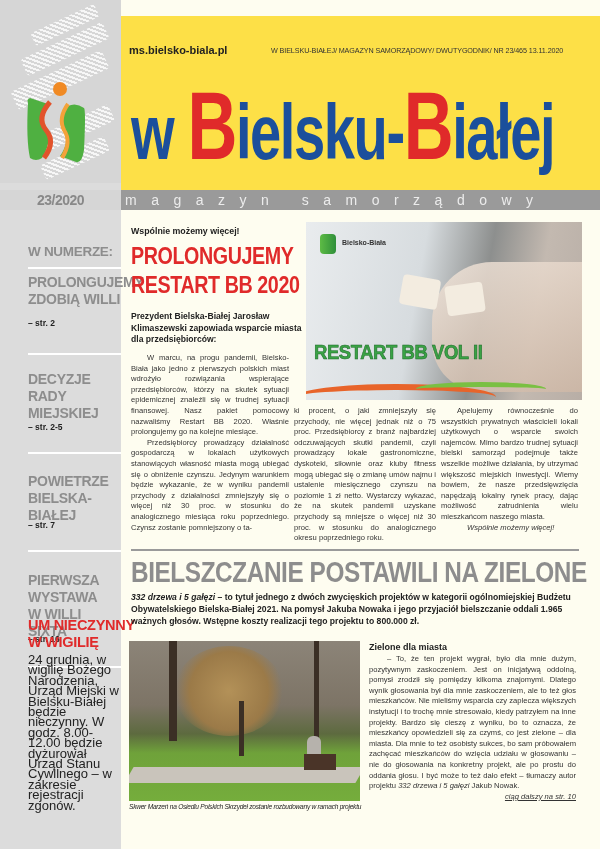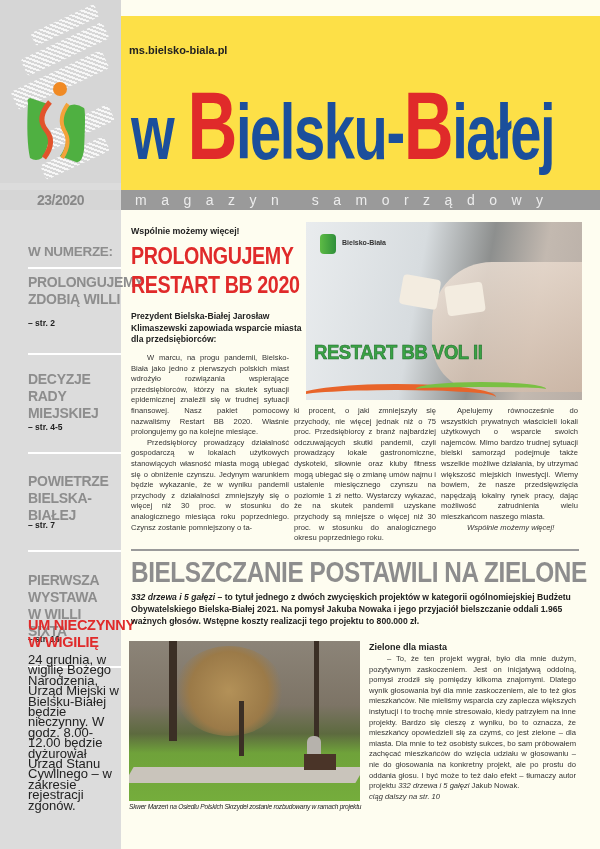--- a/index.html
+++ b/index.html
@@ -11,21 +11,21 @@
   .scribble { position: absolute; border-radius: 3px; background: repeating-linear-gradient(45deg, rgba(255,255,255,0.8) 0 2px, rgba(255,255,255,0) 2px 4px); transform: rotate(-25deg); }
 
   .masthead { position: absolute; left: 121px; top: 16px; width: 562px; height: 183px; background: #fde047; }
   .site-url { position: absolute; left: 8px; top: 28px; font-size: 11px; font-weight: bold; color: #222; }
   .issue-info { position: absolute; left: 150px; top: 30px; font-size: 7.2px; color: #333; white-space: nowrap; letter-spacing: -0.1px; }
   .title { position: absolute; left: 10px; top: 62px; font-family: "Liberation Sans", sans-serif; font-weight: bold; font-size: 78px; letter-spacing: -2px; color: #1b4f9c; line-height: 1; transform: scaleX(0.72); transform-origin: left top; white-space: nowrap; }
   .title .red { color: #e02a2a; font-size: 96px; }
 
   .bar-row { position: absolute; left: 0; top: 190px; width: 600px; height: 20px; }
   .issue-no { position: absolute; left: 0; top: 0; width: 121px; height: 20px; background: #d6d6d6; color: #888; font-weight: bold; font-size: 14px; text-align: center; line-height: 20px; letter-spacing: -0.5px; }
-  .mag-bar { position: absolute; left: 121px; top: 0; width: 479px; height: 20px; background: #9a9a9a; color: #ececec; font-size: 14px; line-height: 20px; letter-spacing: 14.5px; padding-left: 14px; white-space: nowrap; }
+  .mag-bar { position: absolute; left: 121px; top: 0; width: 479px; height: 20px; background: #9a9a9a; color: #ececec; font-size: 14px; line-height: 20px; letter-spacing: 14.5px; padding-left: 4px; white-space: nowrap; }
 
   .toc { position: absolute; left: 0; top: 230px; width: 121px; }
   .toc-heading { position: absolute; left: 28px; top: 14px; font-weight: bold; font-size: 13.5px; color: #8d8d8d; letter-spacing: -0.3px; }
   .toc-rule { position: absolute; height: 2px; background: #fff; }
   .toc-item-title { position: absolute; left: 28px; font-weight: bold; font-size: 14px; color: #8d8d8d; line-height: 17px; letter-spacing: -0.3px; }
   .toc-page { position: absolute; left: 28px; font-weight: bold; font-size: 8.5px; color: #222; }
   .notice-title { position: absolute; left: 28px; top: 617px; font-weight: bold; font-size: 14.5px; color: #e02a2a; line-height: 17px; letter-spacing: -0.3px; }
   .notice-text { position: absolute; left: 28px; top: 655px; width: 92px; font-size: 13px; line-height: 10.4px; color: #222; }
 
   .lead-kicker { position: absolute; left: 131px; top: 226px; font-size: 8.8px; font-weight: bold; color: #222; }
@@ -53,21 +53,21 @@
   .tree-trunk { position: absolute; width: 5px; background: #3b2f25; }
   .tree-crown { position: absolute; border-radius: 50%; background: radial-gradient(circle, #b39158 0%, #9b7a48 55%, rgba(155,122,72,0) 75%); }
   .path { position: absolute; left: 0; top: 126px; width: 231px; height: 16px; background: #c9c4bb; transform: skewX(-30deg); }
   .bench { position: absolute; left: 175px; top: 113px; width: 32px; height: 16px; background: #4a3428; }
   .person { position: absolute; left: 178px; top: 95px; width: 14px; height: 28px; background: #b6b2ac; border-radius: 6px 6px 2px 2px; }
   .caption { position: absolute; left: 129px; top: 803px; width: 240px; font-size: 6.6px; font-style: italic; color: #222; white-space: nowrap; letter-spacing: -0.25px; }
 
   .right-sub { position: absolute; left: 369px; top: 642px; font-size: 9px; font-weight: bold; color: #222; }
   .right-col { position: absolute; left: 369px; top: 654px; width: 207px; font-size: 7.6px; line-height: 10.6px; color: #333; text-align: justify; }
   .right-col p { text-indent: 18px; }
-  .right-col .cont { text-align: left; font-style: italic; }
+  .right-col .cont { text-align: right; font-style: italic; text-decoration: underline; }
 </style>
 </head>
 <body>
 
 <div class="left-col"></div>
 
 <div class="left-top">
   <div class="scribble" style="left:30px;top:18px;width:70px;height:14px;"></div>
   <div class="scribble" style="left:20px;top:40px;width:90px;height:18px;"></div>
   <div class="scribble" style="left:10px;top:70px;width:100px;height:20px;"></div>
@@ -77,20 +77,21 @@
     <circle cx="36" cy="9" r="7" fill="#f08a24"></circle>
     <path d="M4 22 Q2 20 6 18 L24 24 Q14 40 22 52 Q28 62 18 78 Q12 82 6 78 Q2 60 4 22 Z" fill="#4fb041"></path>
     <path d="M60 28 Q62 30 60 70 Q58 84 52 82 L36 76 Q46 62 40 50 Q34 40 44 26 Q52 22 60 28 Z" fill="#4fb041"></path>
     <path d="M26 22 Q12 38 22 50 Q32 62 20 78" stroke="#e2532b" stroke-width="5" fill="none"></path>
     <path d="M44 24 Q34 38 40 50 Q48 62 38 78" stroke="#f3a23a" stroke-width="4" fill="none"></path>
   </svg>
 </div>
 
 <div class="masthead">
   <div class="site-url">ms.bielsko-biala.pl</div>
+  <div class="issue-info">W BIELSKU-BIAŁEJ/ MAGAZYN SAMORZĄDOWY/ DWUTYGODNIK/  NR 23/465  13.11.2020</div>
   <div class="title"><span>w </span><span class="red">B</span><span>ielsku-</span><span class="red">B</span><span>iałej</span></div>
 </div>
 
 <div class="bar-row">
   <div class="issue-no">23/2020</div>
   <div class="mag-bar">magazyn samorządowy</div>
 </div>
 
 <div class="toc">
   <div class="toc-heading">W NUMERZE:</div>
@@ -100,21 +101,21 @@
     <div>PROLONGUJEMY</div>
     <div>ZDOBIĄ WILLI</div>
   </div>
   <div class="toc-page" style="top:88px;">– str. 2</div>
   <div class="toc-rule" style="left:28px;top:123px;width:93px;"></div>
 
   <div class="toc-item-title" style="top:141px;">
     <div>DECYZJE RADY</div>
     <div>MIEJSKIEJ</div>
   </div>
-  <div class="toc-page" style="top:192px;">– str. 4-5</div>
+  <div class="toc-page" style="top:192px;">– str. 2-5</div>
   <div class="toc-rule" style="left:28px;top:222px;width:93px;"></div>
 
   <div class="toc-item-title" style="top:243px;">
     <div>POWIETRZE</div>
     <div>BIELSKA-BIAŁEJ</div>
   </div>
   <div class="toc-page" style="top:290px;">– str. 7</div>
   <div class="toc-rule" style="left:28px;top:320px;width:93px;"></div>
 
   <div class="toc-item-title" style="top:342px;">

